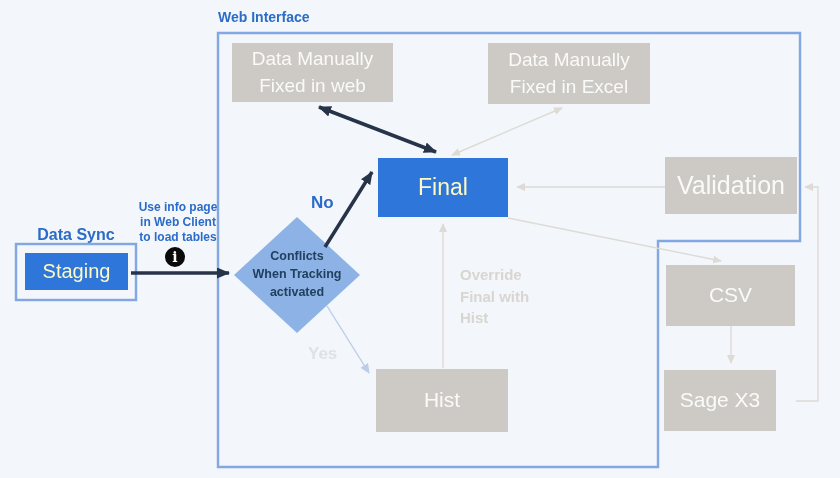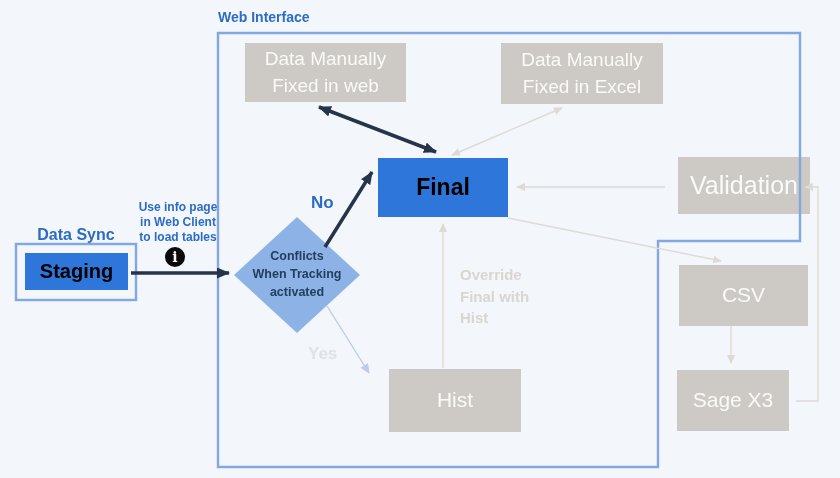--- a/index.html
+++ b/index.html
@@ -5,22 +5,22 @@
   html,body{margin:0;padding:0;background:#fff;}
   .canvas{
     position:relative;width:840px;height:478px;overflow:hidden;
     background:var(--bg,#f3f6fa);
     font-family:"Liberation Sans",sans-serif;
   }
   .node{
     position:absolute;display:flex;align-items:center;justify-content:center;
     text-align:center;line-height:1.38;
   }
-  .node.blue{background:var(--accent_blue,#2e76d9);color:#000000;font-weight:bold;}
-  .node.gray{background:var(--box_gray,#cdcac5);color:var(--box_text,#fafaf8);margin-left:13px;}
+  .node.blue{background:var(--accent_blue,#2e76d9);color:#fef9c3;}
+  .node.gray{background:var(--box_gray,#cdcac5);color:var(--box_text,#fafaf8);}
   .pre-line{white-space:pre-line;}
   .diamond{
     position:absolute;left:234px;top:217px;width:126px;height:116px;
     background:var(--diamond_fill,#8db3e6);
     clip-path:polygon(50% 0,100% 50%,50% 100%,0 50%);
     display:flex;align-items:center;justify-content:center;text-align:center;
   }
   .diamond .txt{
     font-size:12.5px;font-weight:600;line-height:1.42;
     color:var(--diamond_text,#21405f);

